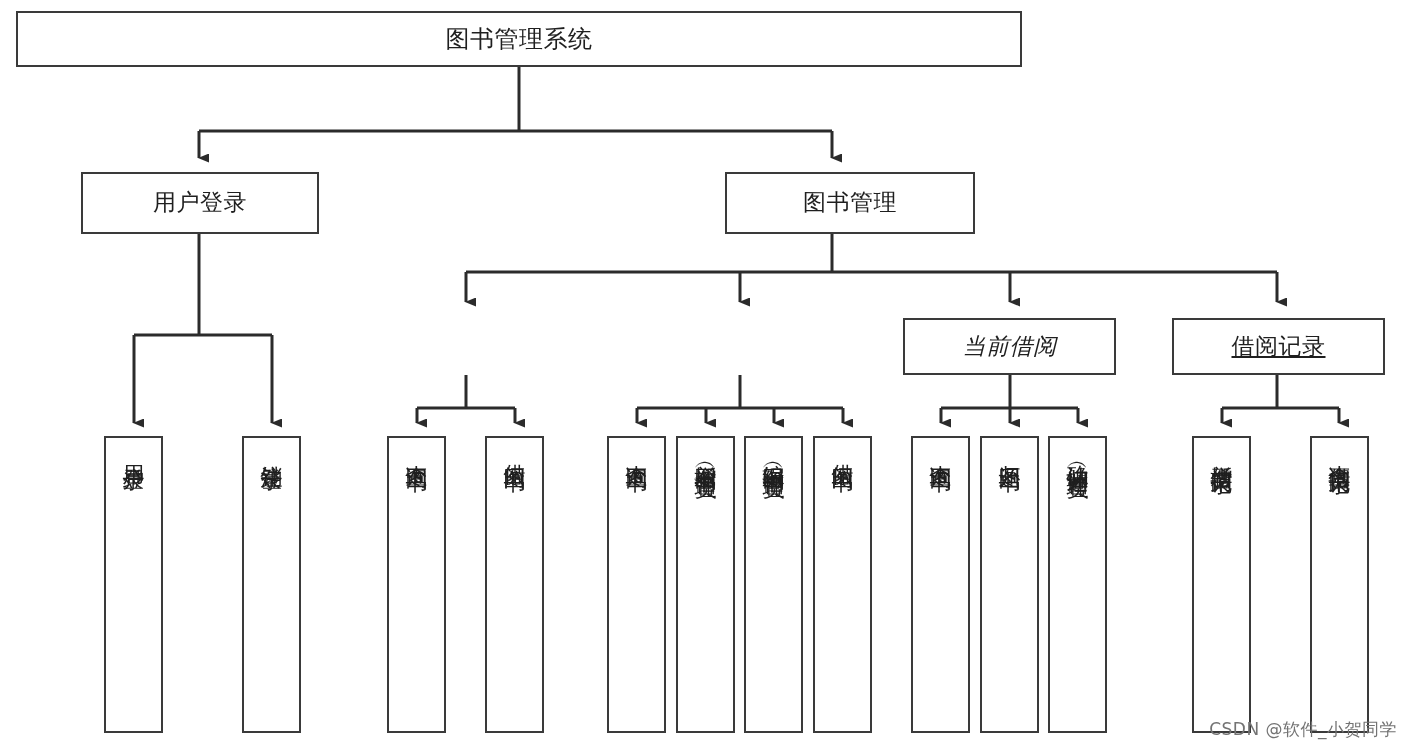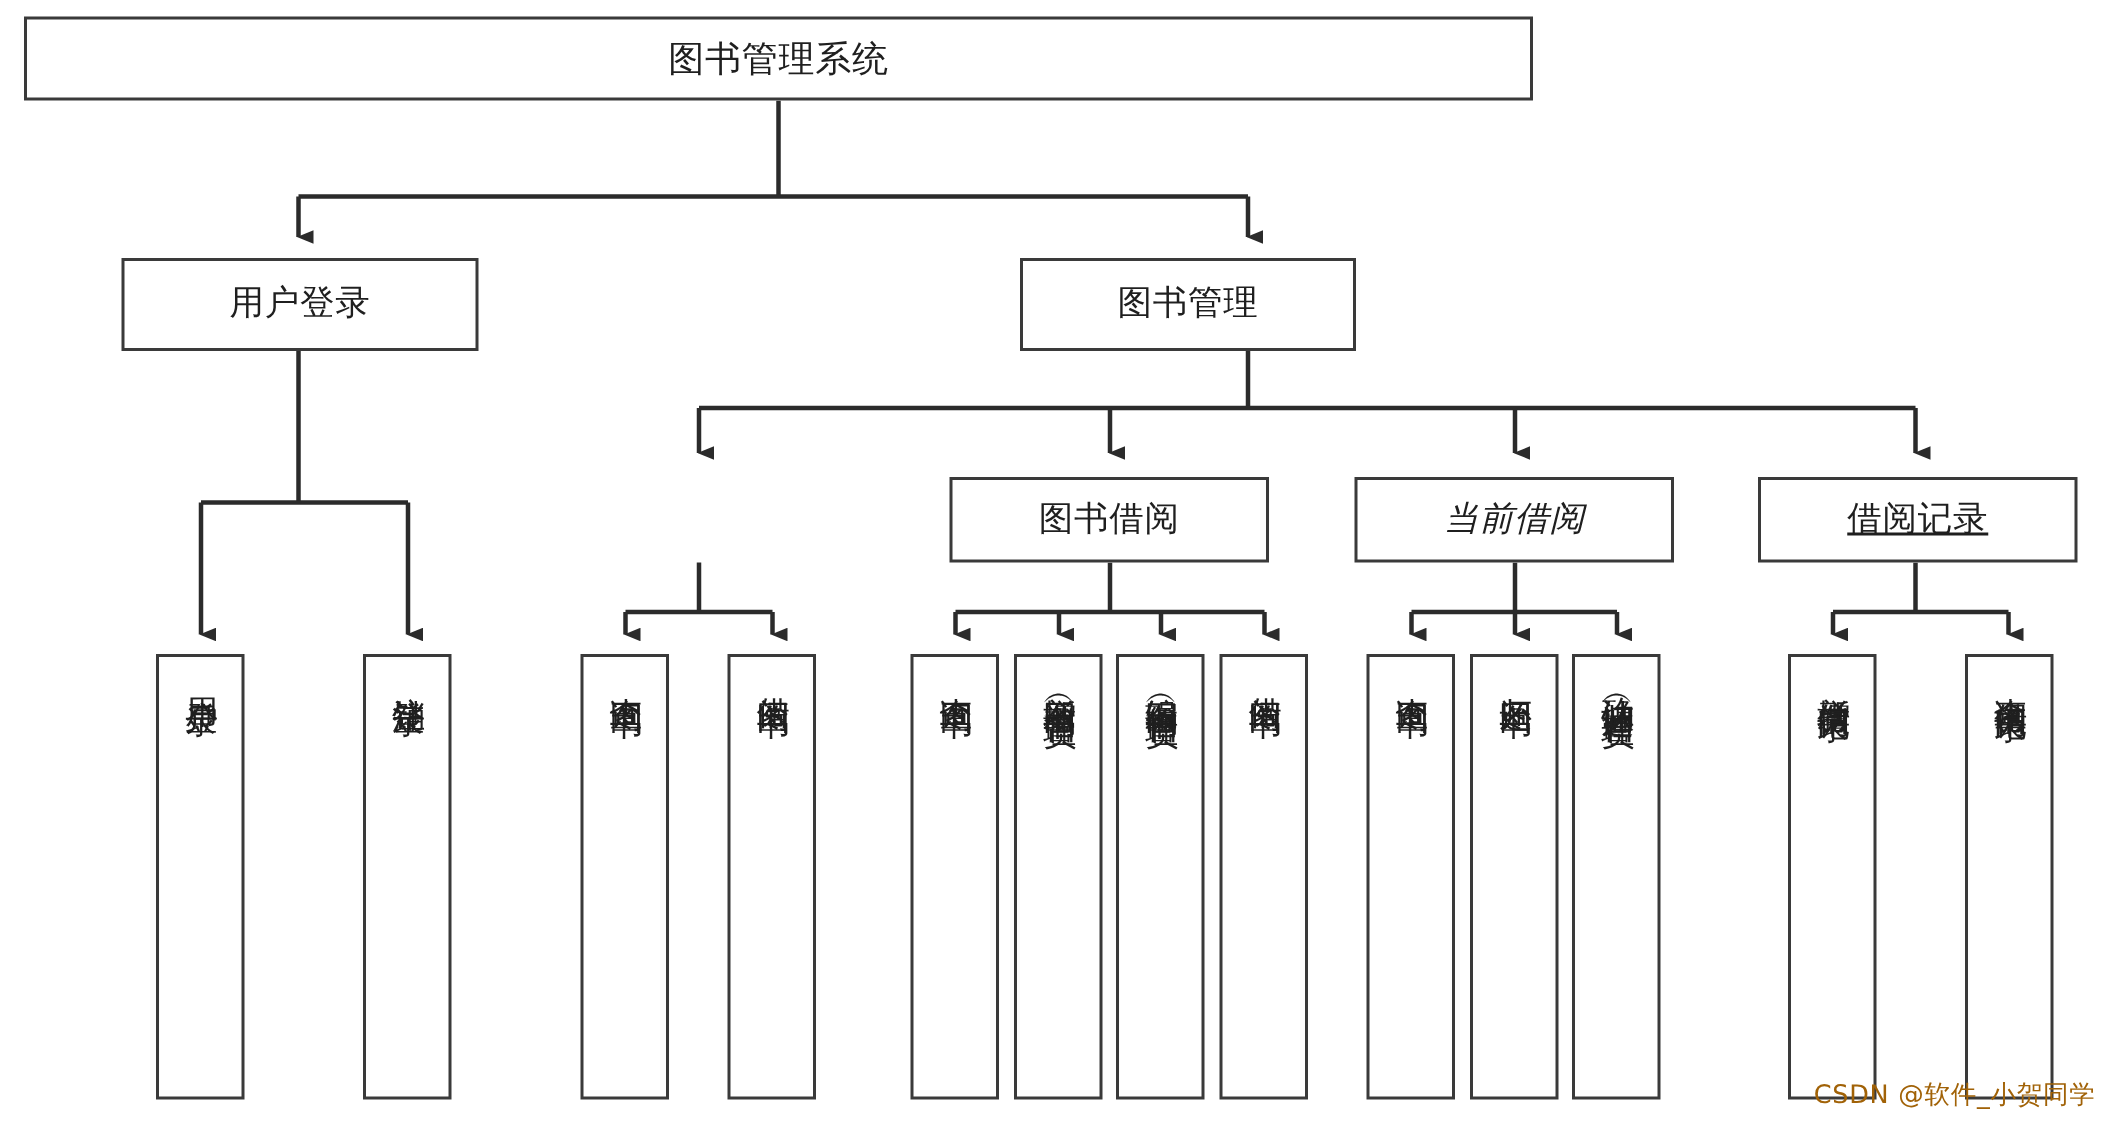--- a/index.html
+++ b/index.html
@@ -60,21 +60,21 @@
     font-size: 22px;
     letter-spacing: 2px;
     line-height: 1;
     white-space: nowrap;
   }
   .watermark {
     position: absolute;
     right: 8px;
     bottom: 6px;
     font-size: 17px;
-    color: #a16207;
+    color: #737373;
     letter-spacing: 0.5px;
     white-space: nowrap;
   }
 </style>
 </head>
 <body>
 
 <div id="diagram-canvas">
 
   <svg class="edge-layer" viewBox="0 0 1405 747" width="1405" height="747" xmlns="http://www.w3.org/2000/svg">
@@ -127,27 +127,24 @@
     </g>
   </svg>
 
   <div class="node horizontal root" style="left:16px; top:11px; width:1006px; height:56px;">
     <span class="node-label">图书管理系统</span>
   </div>
 
   <div class="node horizontal" style="left:81px; top:172px; width:238px; height:62px;">
     <span class="node-label">用户登录</span>
   </div>
-  <div class="node horizontal" style="left:680px; top:172px; width:224px; height:62px;">
+  <div class="node horizontal" style="left:725px; top:172px; width:250px; height:62px;">
     <span class="node-label">图书管理</span>
   </div>
 
-  <div class="node horizontal" style="left:633px; top:318px; width:213px; height:57px;">
-    <span class="node-label">图书借阅</span>
-  </div>
   <div class="node horizontal" style="left:903px; top:318px; width:213px; height:57px;font-style:italic;">
     <span class="node-label">当前借阅</span>
   </div>
   <div class="node horizontal" style="left:1172px; top:318px; width:213px; height:57px;text-decoration:underline;">
     <span class="node-label">借阅记录</span>
   </div>
 
   <div class="node vertical" style="left:104px; top:436px; width:59px; height:297px;">
     <span class="node-label">用户登录</span>
   </div>

